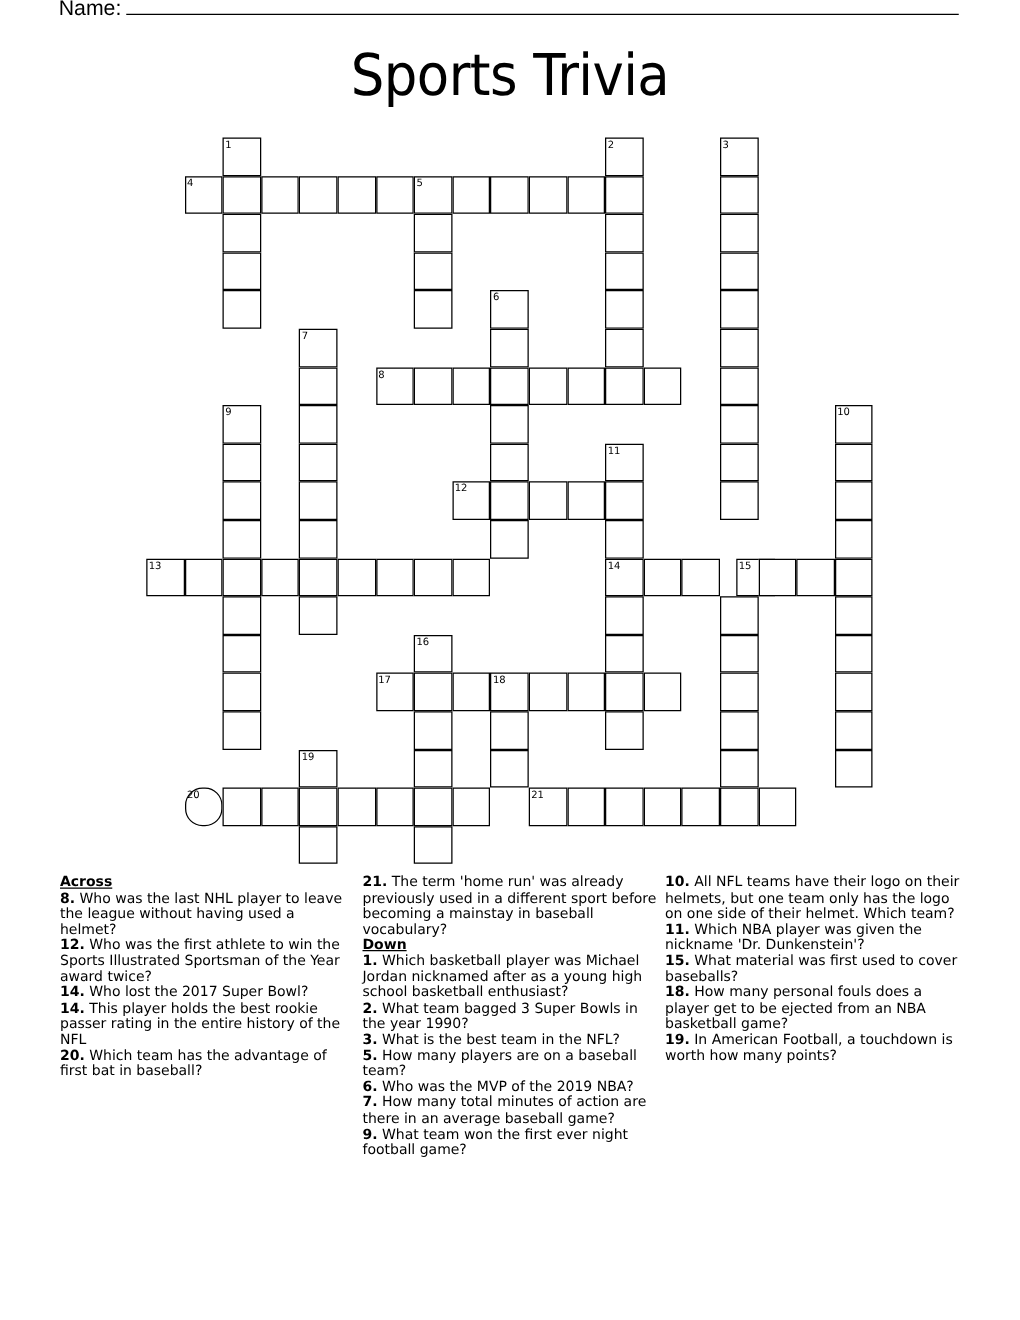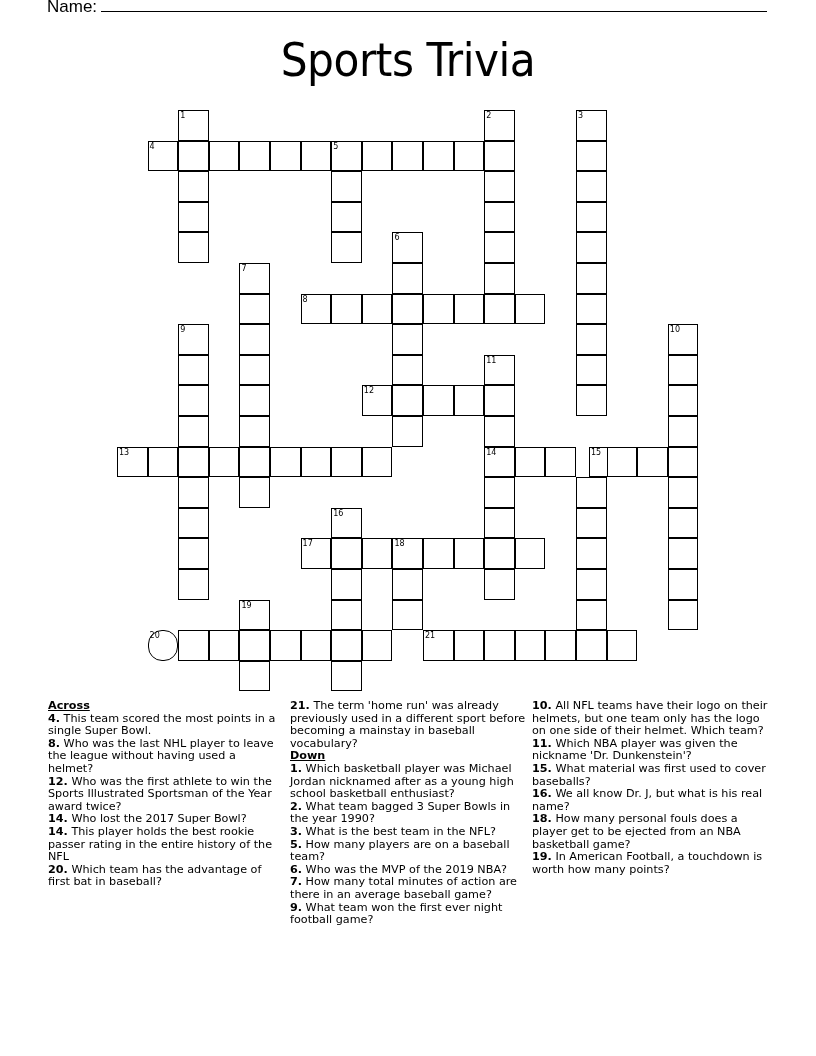--- a/index.html
+++ b/index.html
@@ -200,21 +200,20 @@
     </div>
     <div class="cell" style="left: 336.6px; top: 520.2px;"></div>
     <div class="cell" style="left: 367.2px; top: 520.2px;"></div>
     <div class="cell" style="left: 397.8px; top: 520.2px;"></div>
     <div class="cell" style="left: 428.4px; top: 520.2px;"></div>
     <div class="cell" style="left: 489.6px; top: 520.2px;"></div>
   </div>
 
 <div class="clues col1">
   <div class="heading">Across</div>
-  <div class="clue"><b>4.</b><span> This team scored the most points in a single Super Bowl.</span></div>
   <div class="clue"><b>8.</b><span> Who was the last NHL player to leave the league without having used a helmet?</span></div>
   <div class="clue"><b>12.</b><span> Who was the first athlete to win the Sports Illustrated Sportsman of the Year award twice?</span></div>
   <div class="clue"><b>14.</b><span> Who lost the 2017 Super Bowl?</span></div>
   <div class="clue"><b>14.</b><span> This player holds the best rookie passer rating in the entire history of the NFL</span></div>
   <div class="clue"><b>20.</b><span> Which team has the advantage of first bat in baseball?</span></div>
 </div>
 
 <div class="clues col2">
   <div class="clue"><b>21.</b><span> The term 'home run' was already previously used in a different sport before becoming a mainstay in baseball vocabulary?</span></div>
   <div class="heading">Down</div>
@@ -224,16 +223,15 @@
   <div class="clue"><b>5.</b><span> How many players are on a baseball team?</span></div>
   <div class="clue"><b>6.</b><span> Who was the MVP of the 2019 NBA?</span></div>
   <div class="clue"><b>7.</b><span> How many total minutes of action are there in an average baseball game?</span></div>
   <div class="clue"><b>9.</b><span> What team won the first ever night football game?</span></div>
 </div>
 
 <div class="clues col3">
   <div class="clue"><b>10.</b><span> All NFL teams have their logo on their helmets, but one team only has the logo on one side of their helmet. Which team?</span></div>
   <div class="clue"><b>11.</b><span> Which NBA player was given the nickname 'Dr. Dunkenstein'?</span></div>
   <div class="clue"><b>15.</b><span> What material was first used to cover baseballs?</span></div>
-  <div class="clue"><b>16.</b><span> We all know Dr. J, but what is his real name?</span></div>
   <div class="clue"><b>18.</b><span> How many personal fouls does a player get to be ejected from an NBA basketball game?</span></div>
   <div class="clue"><b>19.</b><span> In American Football, a touchdown is worth how many points?</span></div>
 </div>
 
 </body></html>

